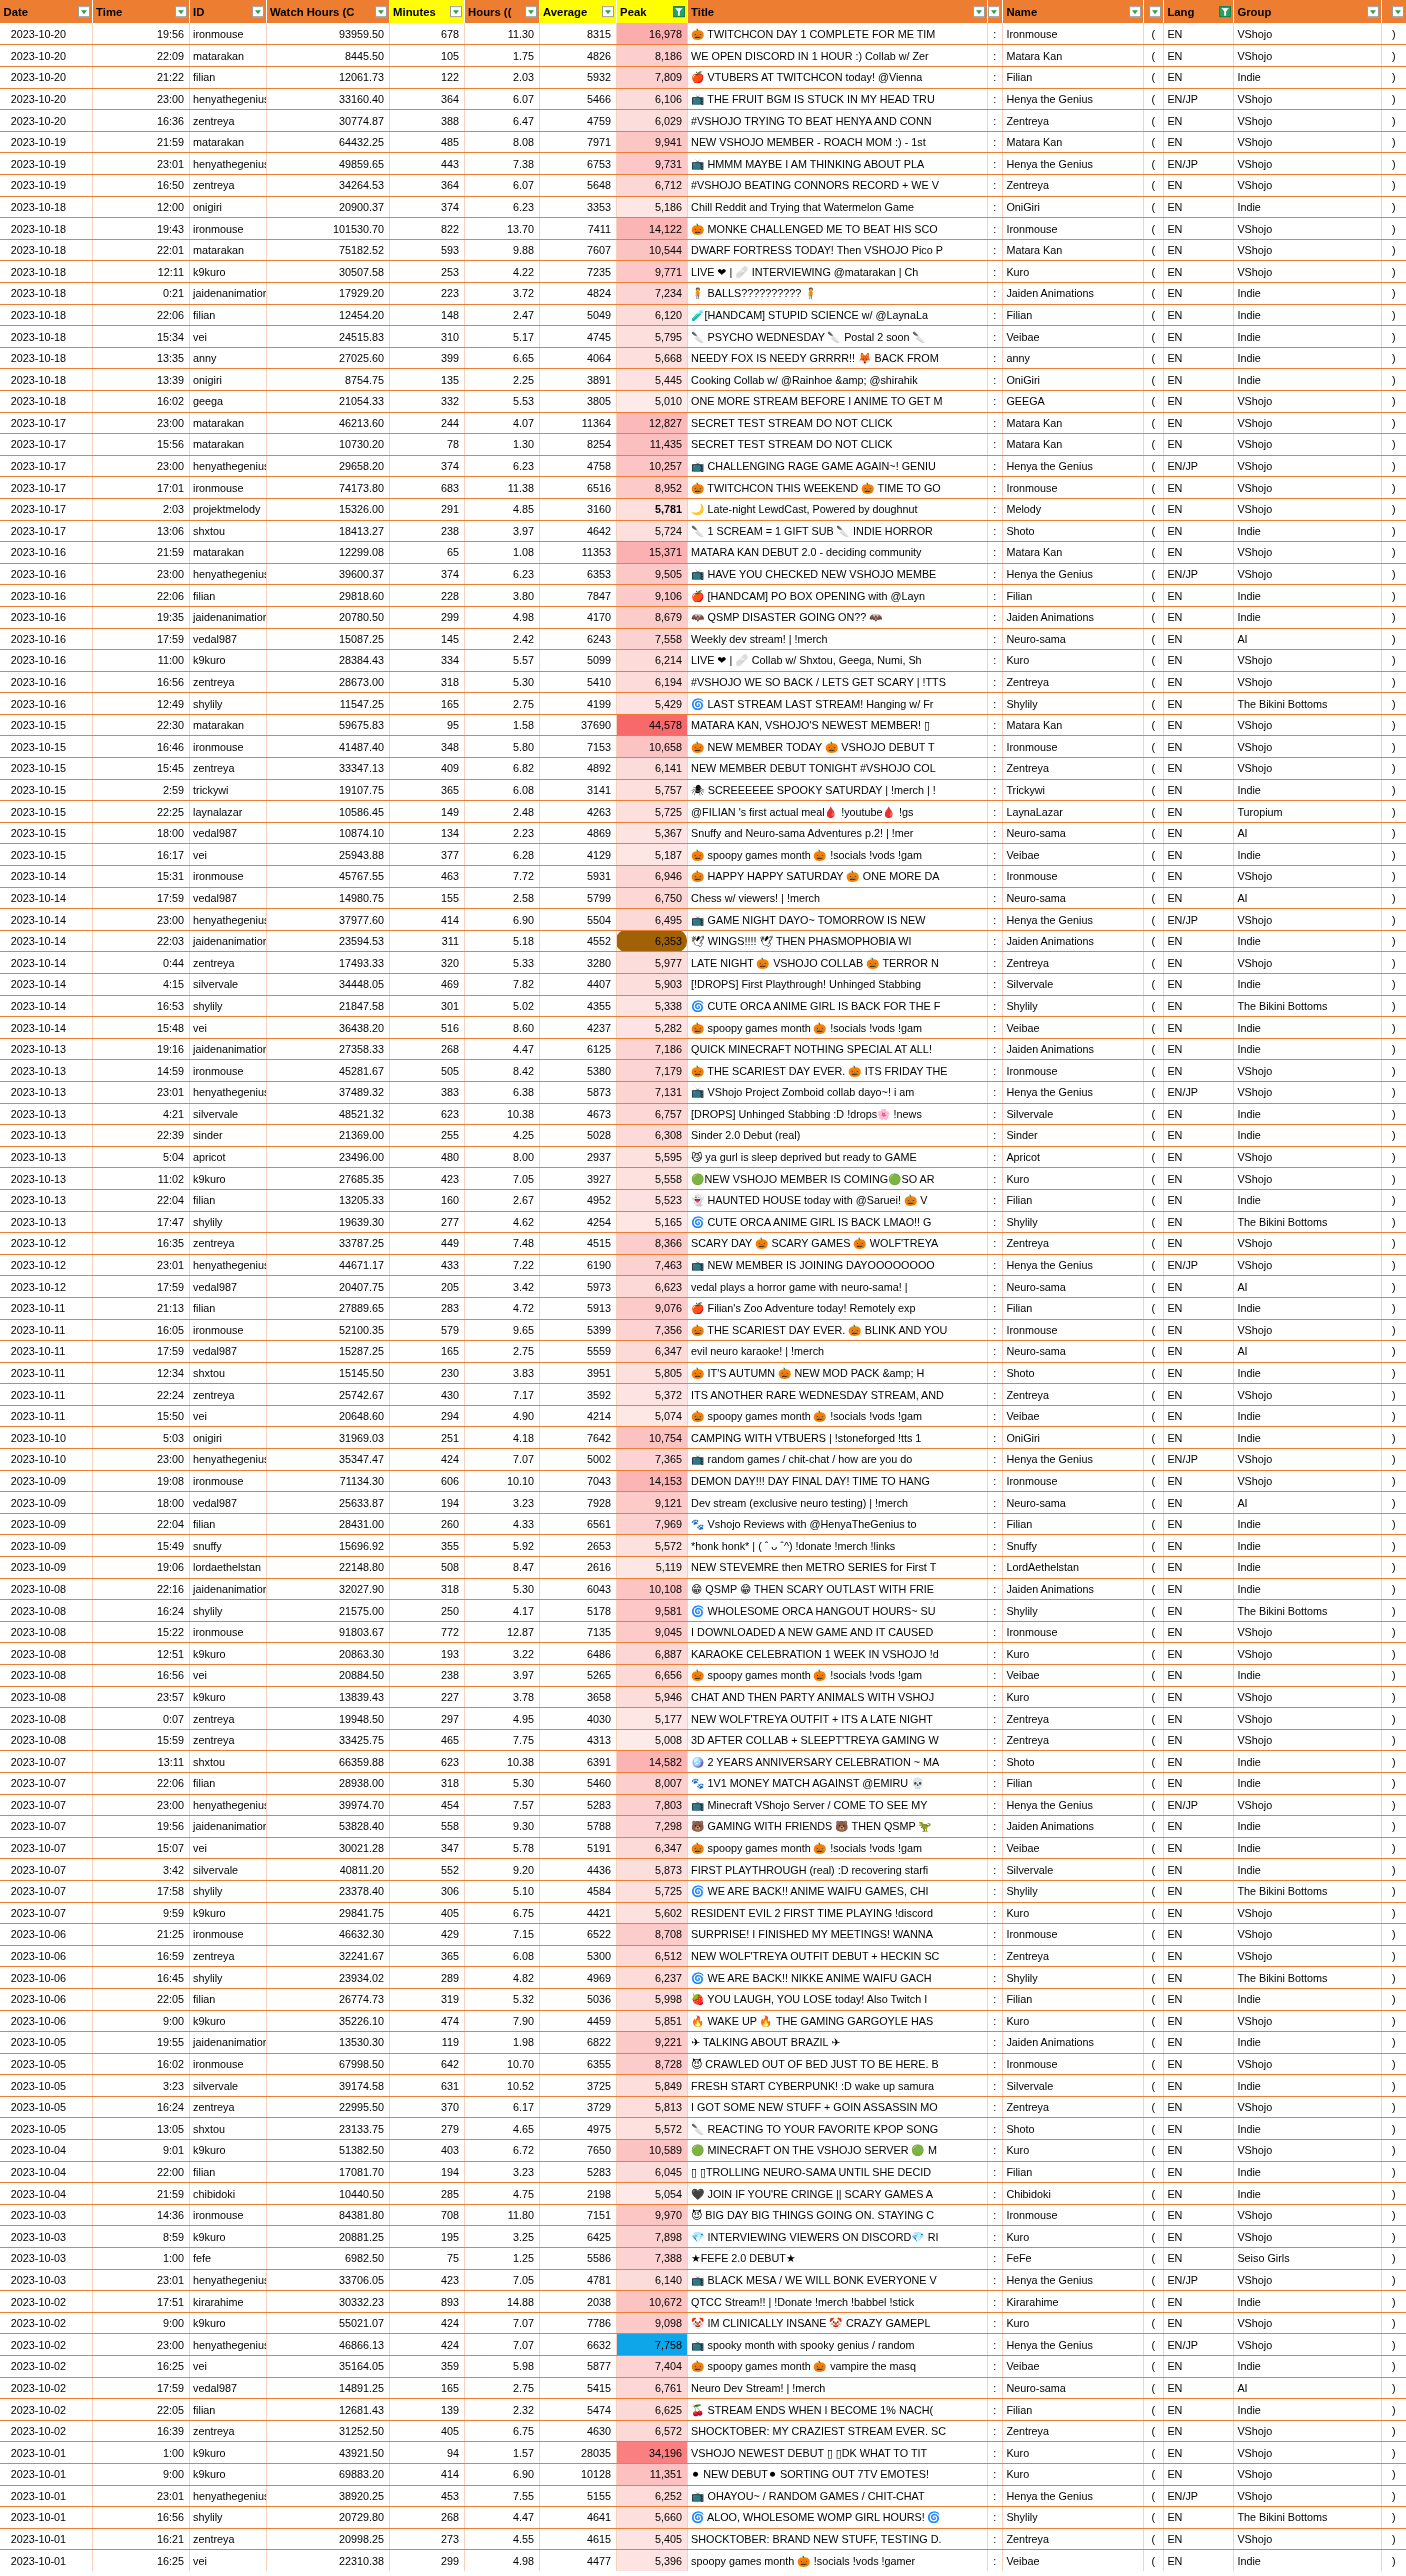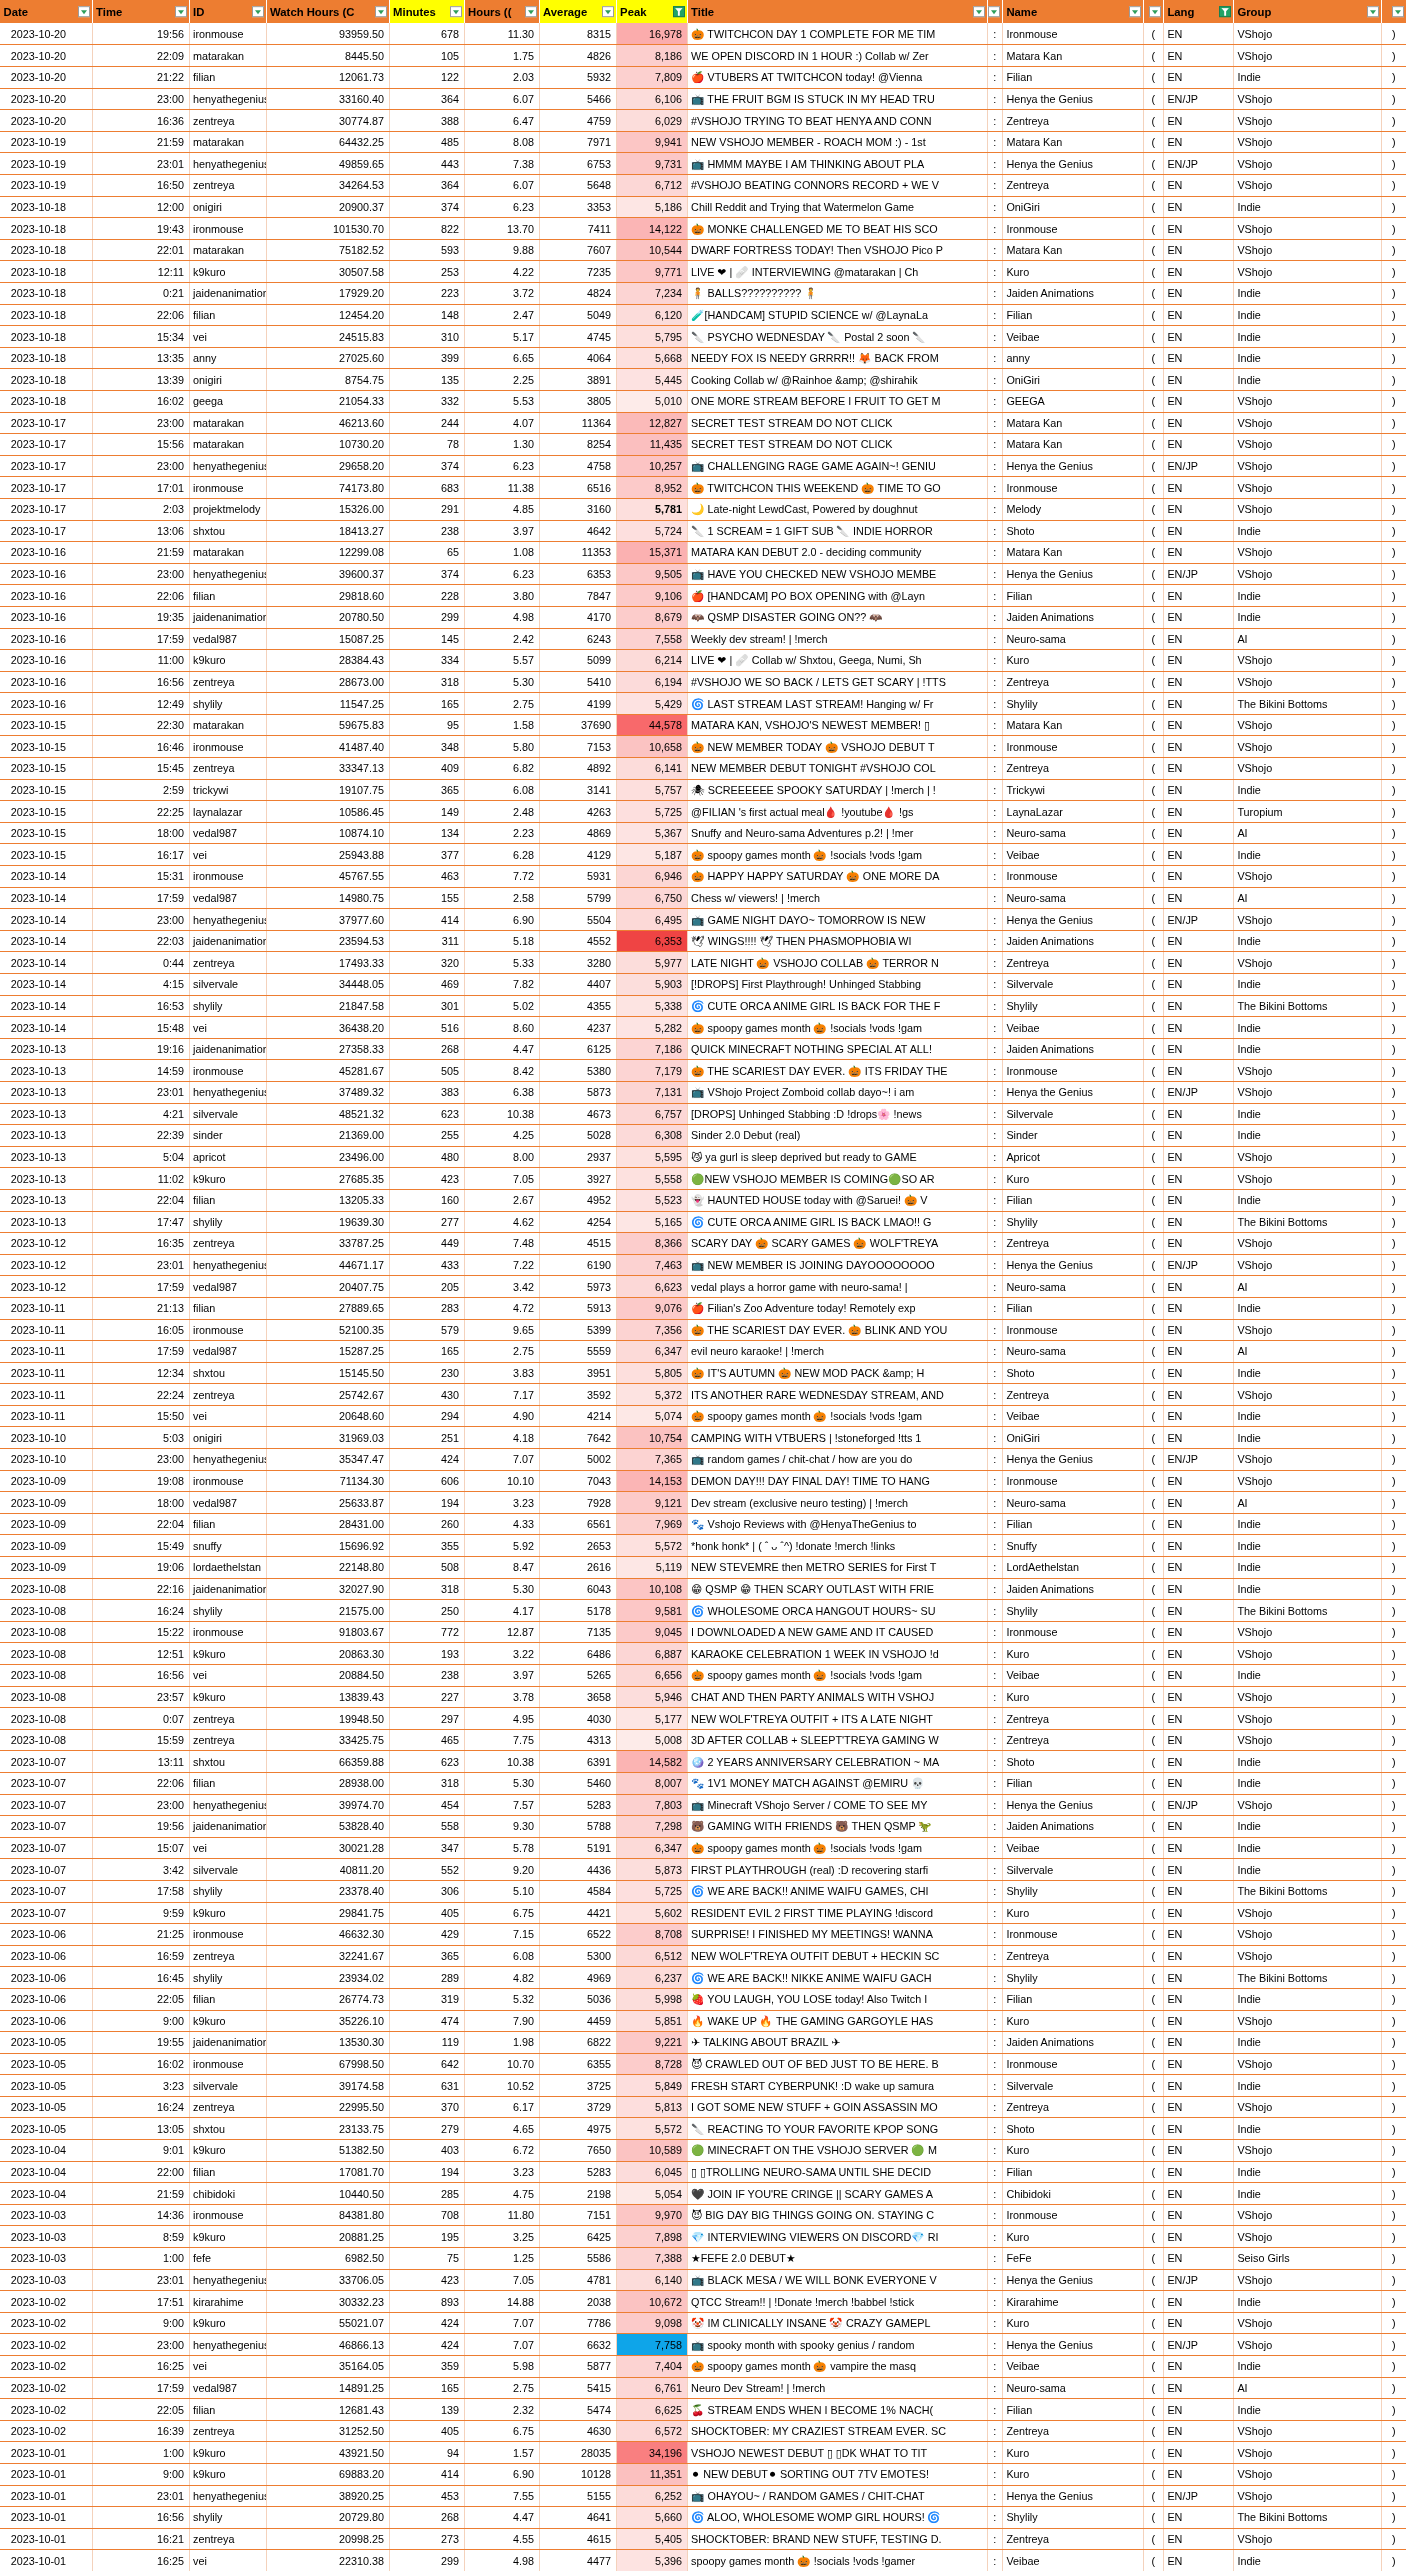--- a/index.html
+++ b/index.html
@@ -403,21 +403,21 @@
       </tr>
       <tr>
         <td class="c-date">2023-10-18</td>
         <td class="c-time al-r">16:02</td>
         <td class="c-id">geega</td>
         <td class="c-watch-hours al-r">21054.33</td>
         <td class="c-minutes al-r">332</td>
         <td class="c-hours al-r">5.53</td>
         <td class="c-average al-r">3805</td>
         <td class="c-peak al-r" style="background: rgb(253, 235, 233);">5,010</td>
-        <td class="c-title">ONE MORE STREAM BEFORE I FRUIT TO GET M</td>
+        <td class="c-title">ONE MORE STREAM BEFORE I ANIME TO GET M</td>
         <td class="c-colon al-c">:</td>
         <td class="c-name">GEEGA</td>
         <td class="c-open-paren al-c">(</td>
         <td class="c-lang">EN</td>
         <td class="c-group">VShojo</td>
         <td class="c-close-paren al-c">)</td>
       </tr>
       <tr>
         <td class="c-date">2023-10-17</td>
         <td class="c-time al-r">23:00</td>
@@ -827,21 +827,21 @@
         <td class="c-close-paren al-c">)</td>
       </tr>
       <tr>
         <td class="c-date">2023-10-14</td>
         <td class="c-time al-r">22:03</td>
         <td class="c-id">jaidenanimations</td>
         <td class="c-watch-hours al-r">23594.53</td>
         <td class="c-minutes al-r">311</td>
         <td class="c-hours al-r">5.18</td>
         <td class="c-average al-r">4552</td>
-        <td class="c-peak al-r" style="background: #ef4444;">6,353</td>
+        <td class="c-peak al-r" style="background: #a16207; border-radius: 10px;">6,353</td>
         <td class="c-title">🕊   WINGS!!!! 🕊   THEN PHASMOPHOBIA WI</td>
         <td class="c-colon al-c">:</td>
         <td class="c-name">Jaiden Animations</td>
         <td class="c-open-paren al-c">(</td>
         <td class="c-lang">EN</td>
         <td class="c-group">Indie</td>
         <td class="c-close-paren al-c">)</td>
       </tr>
       <tr>
         <td class="c-date">2023-10-14</td>

